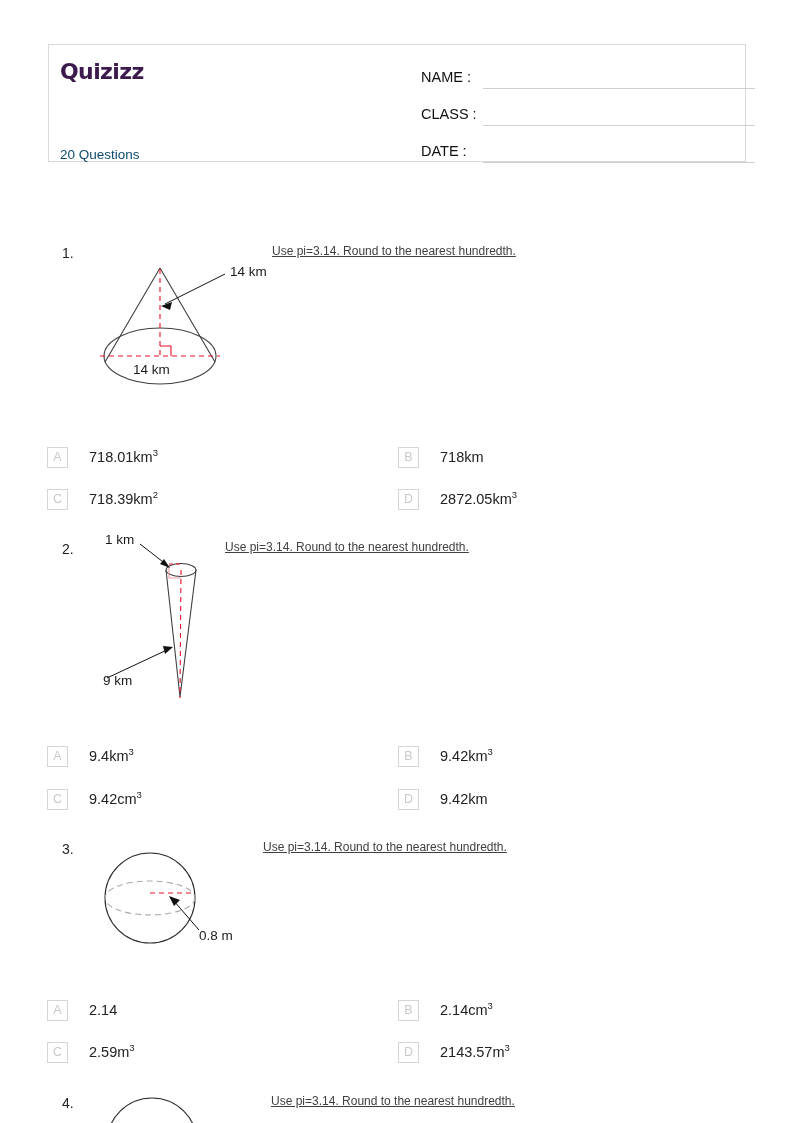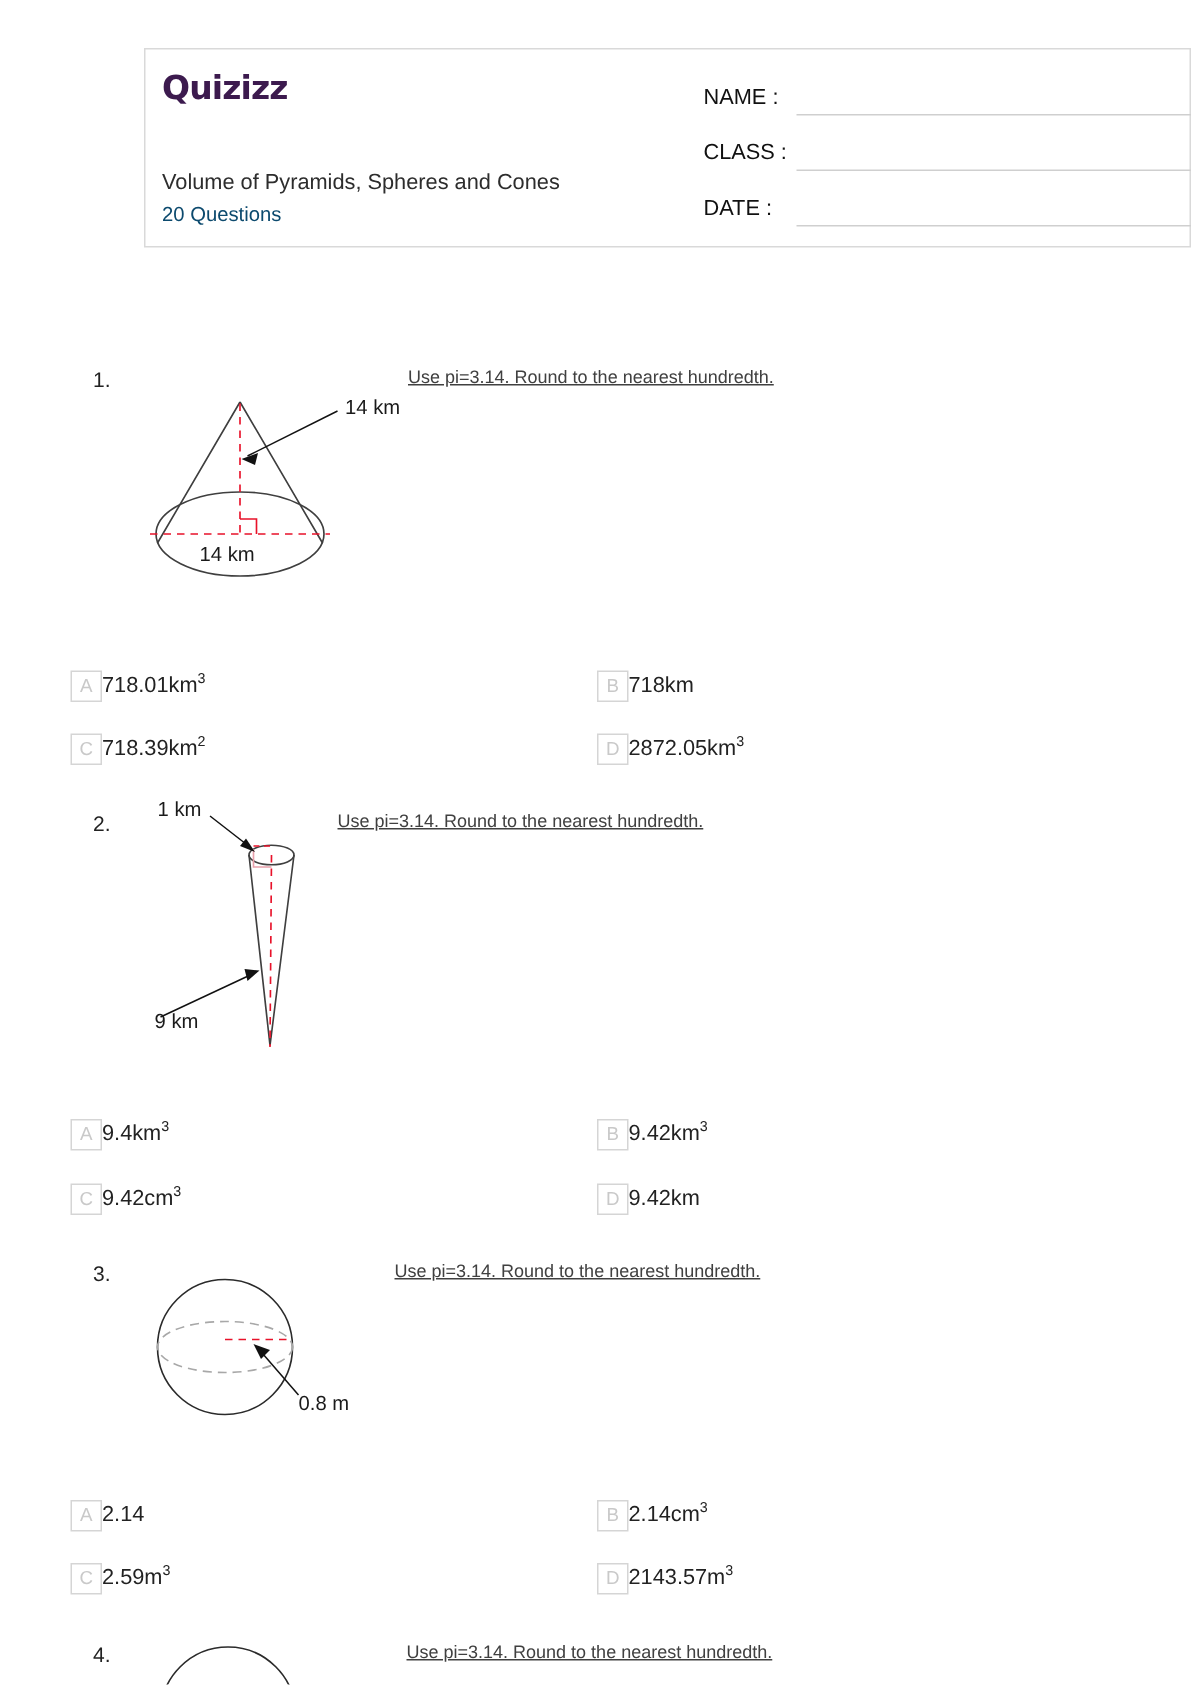--- a/index.html
+++ b/index.html
@@ -13,27 +13,26 @@
     position: relative;
     font-family: "Liberation Sans", sans-serif;
     color: #231f20;
     overflow: hidden;
   }
 
   
   .header-card {
     position: absolute;
     left: 48px;
-    top: 32px;
+    top: 44px;
     width: 698px;
-    height: 133px;
+    height: 118px;
     border: 1px solid #d9d9d9;
     box-sizing: border-box;
     background: #fff;
-    margin-left: 48px;
   }
   .logo {
     position: absolute;
     left: 11px;
     top: 14px;
     font-size: 22px;
     font-weight: bold;
     letter-spacing: -0.6px;
     color: #3c1a4e;
     font-family: "DejaVu Sans", sans-serif;
@@ -114,20 +113,21 @@
     border: 1px solid #d5d5d5;
     box-sizing: border-box;
     display: flex;
     align-items: center;
     justify-content: center;
     font-size: 12.5px;
     color: #c9c9c9;
     flex: 0 0 auto;
   }
   .option-text {
+    margin-left: 21px;
     font-size: 14.5px;
     color: #222;
     white-space: nowrap;
   }
   .option-text sup {
     font-size: 9.5px;
     vertical-align: super;
     line-height: 0;
   }
   .opt-col-left  { left: 47px; }
@@ -139,21 +139,20 @@
     font-family: "Liberation Sans", sans-serif;
   }
 </style>
 </head>
 <body>
 
 <div class="header-card">
   <div class="logo">
     <span>Quizizz</span>
   </div>
-  <div class="worksheet-title">Volume of Pyramids, Spheres and Cones</div>
   <div class="worksheet-sub">20 Questions</div>
 
   <div class="field-row" id="field-name">
     <span class="field-label">NAME :</span>
     <span class="field-line"></span>
   </div>
   <div class="field-row" id="field-class">
     <span class="field-label">CLASS :</span>
     <span class="field-line"></span>
   </div>

